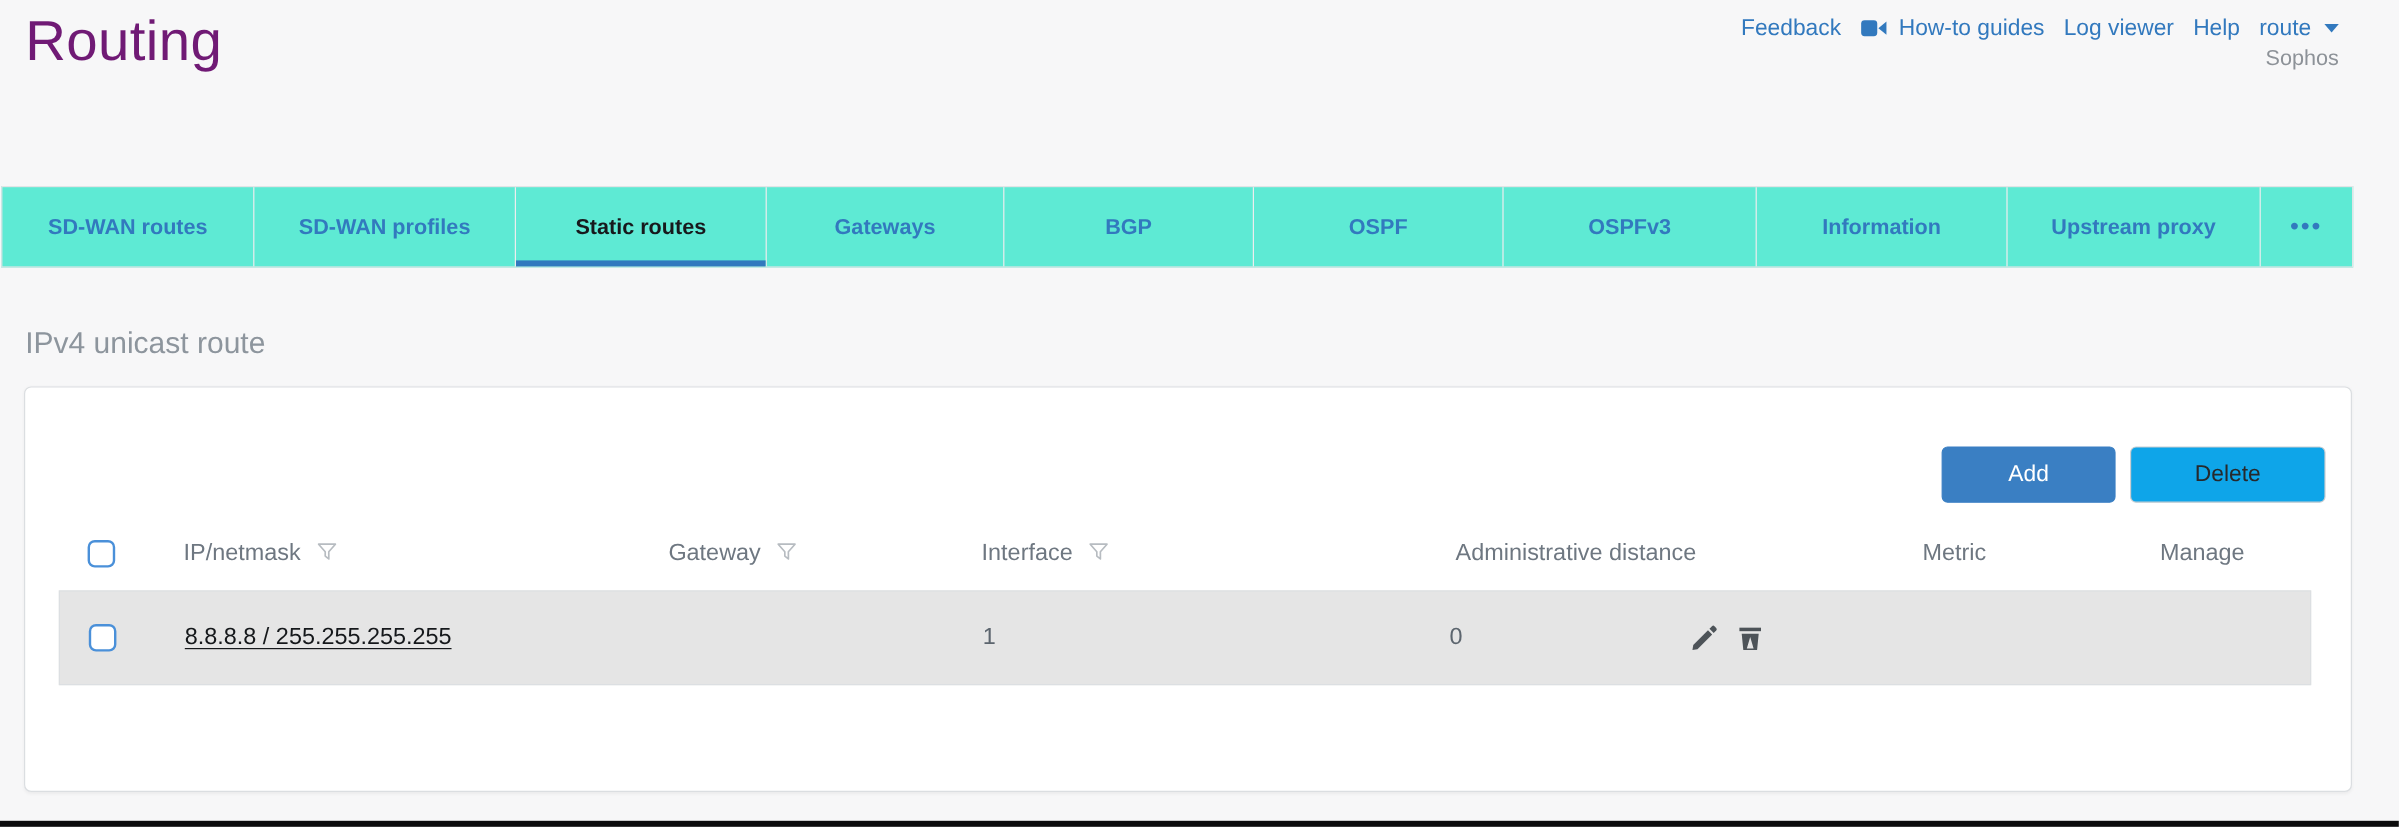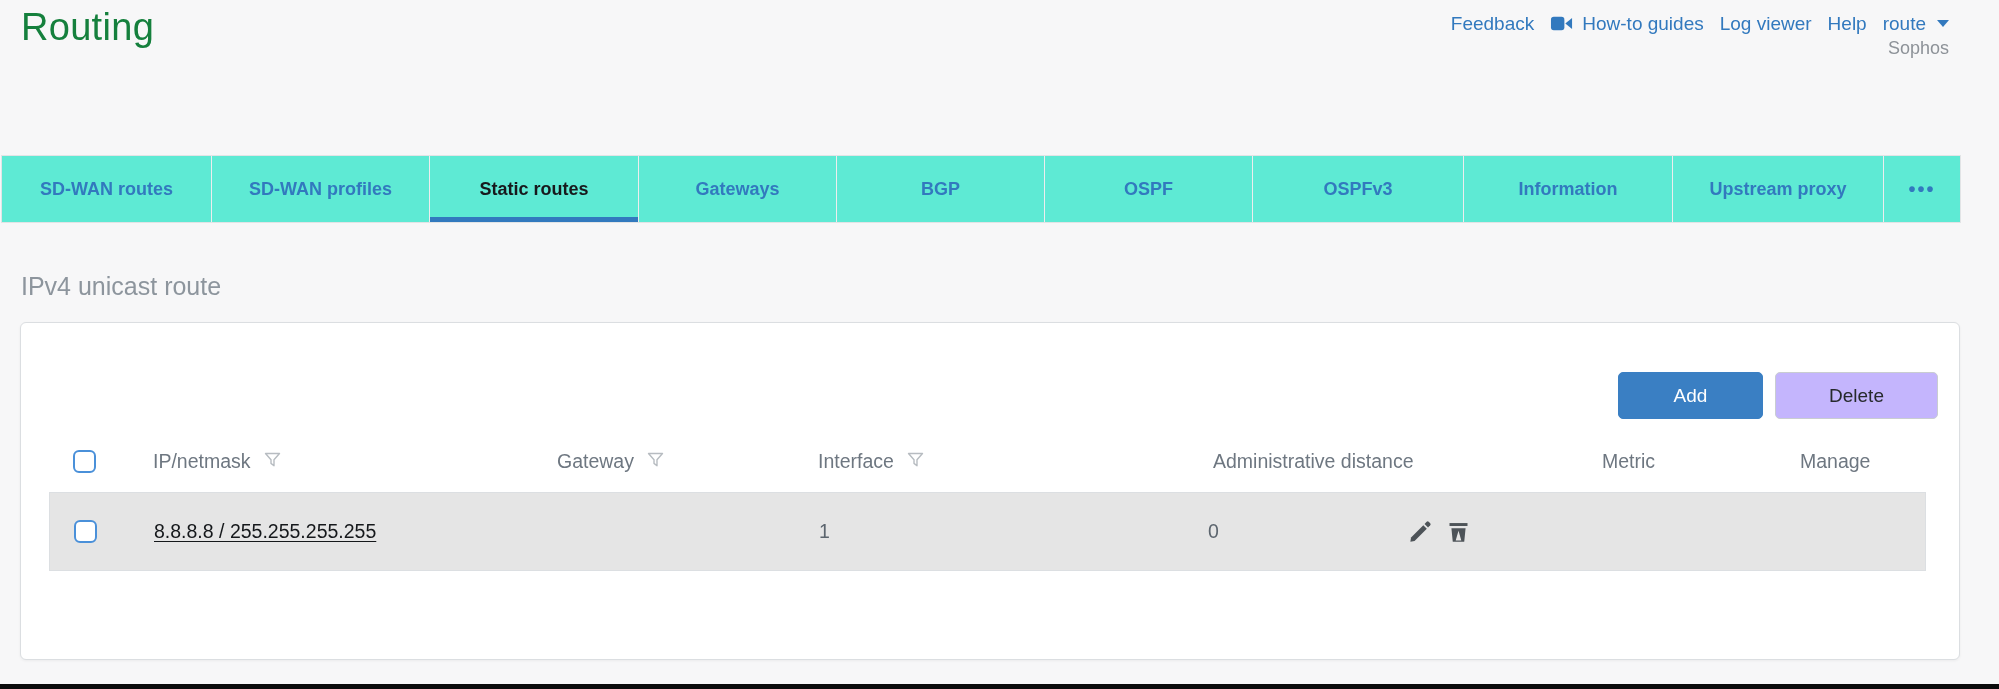--- a/index.html
+++ b/index.html
@@ -7,21 +7,21 @@
   body {
     position: relative;
     background: #f7f7f8;
     font-family: "Liberation Sans", sans-serif;
     overflow: hidden;
   }
 
   
   .page-title {
     position: absolute; left: 21px; top: 6px;
-    font-size: 38px; font-weight: 400; color: #15803d; letter-spacing: .3px;
+    font-size: 47px; font-weight: 400; color: #701a75; letter-spacing: .3px;
   }
   .topnav {
     position: absolute; top: 12px; right: 50px;
     display: flex; align-items: center; gap: 16px;
   }
   .navlink {
     color: #3279be; font-size: 19px; font-weight: 500; cursor: pointer; white-space: nowrap;
     display: flex; align-items: center; gap: 9px;
   }
   .caret-down {
@@ -67,21 +67,21 @@
   }
 
   
   .toolbar { position: absolute; top: 49px; right: 21px; display: flex; gap: 12px; padding-left: 29px; }
   .btn {
     height: 47px; border-radius: 5px; font-size: 19px; cursor: pointer;
     display: flex; align-items: center; justify-content: center;
     font-family: "Liberation Sans", sans-serif;
   }
   .btn-add { width: 145px; background: #3a7fc3; border: 1px solid #3a7fc3; color: #ffffff; }
-  .btn-delete { width: 163px; background: #c4b5fd; border: 1px solid #c9cdd1; color: #26292c; }
+  .btn-delete { width: 163px; background: #0ea5e9; border: 1px solid #c9cdd1; color: #26292c; }
 
   
   .thead {
     position: absolute; top: 118px; left: 28px; right: 33px; height: 40px;
     display: flex; align-items: center;
     color: #6e7781; font-size: 19.5px;
   }
   .trow {
     position: absolute; top: 169px; left: 28px; right: 33px; height: 79px;
     background: #e5e5e5; border: 1px solid #dcdfe2;

